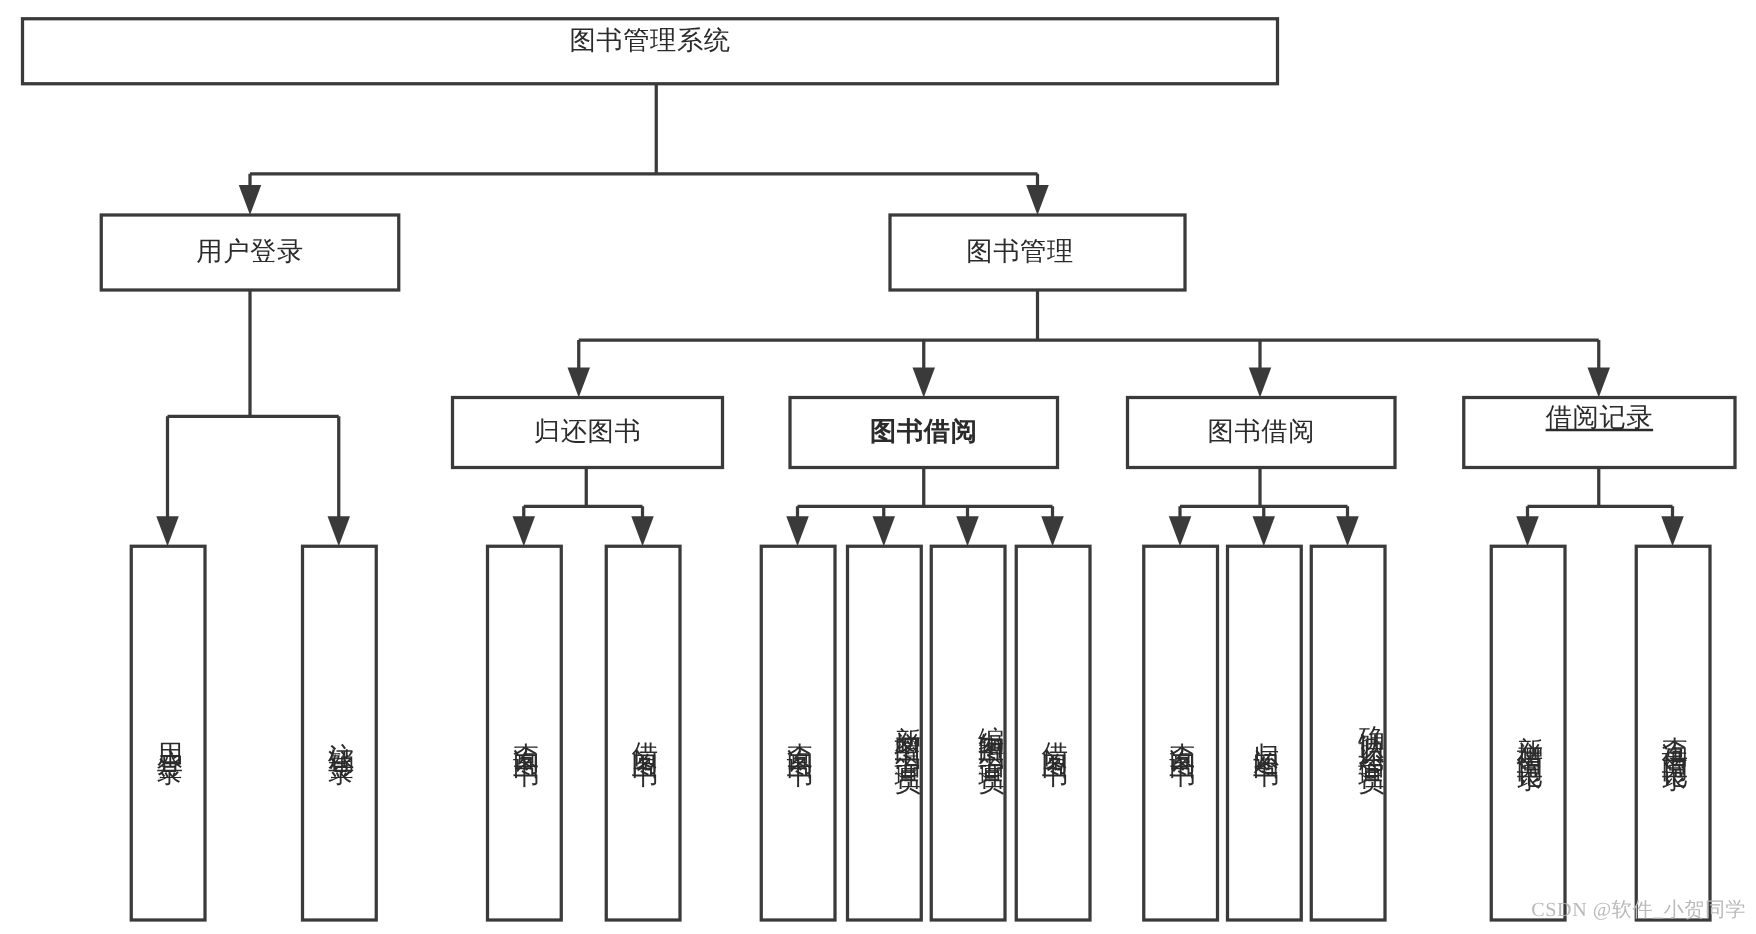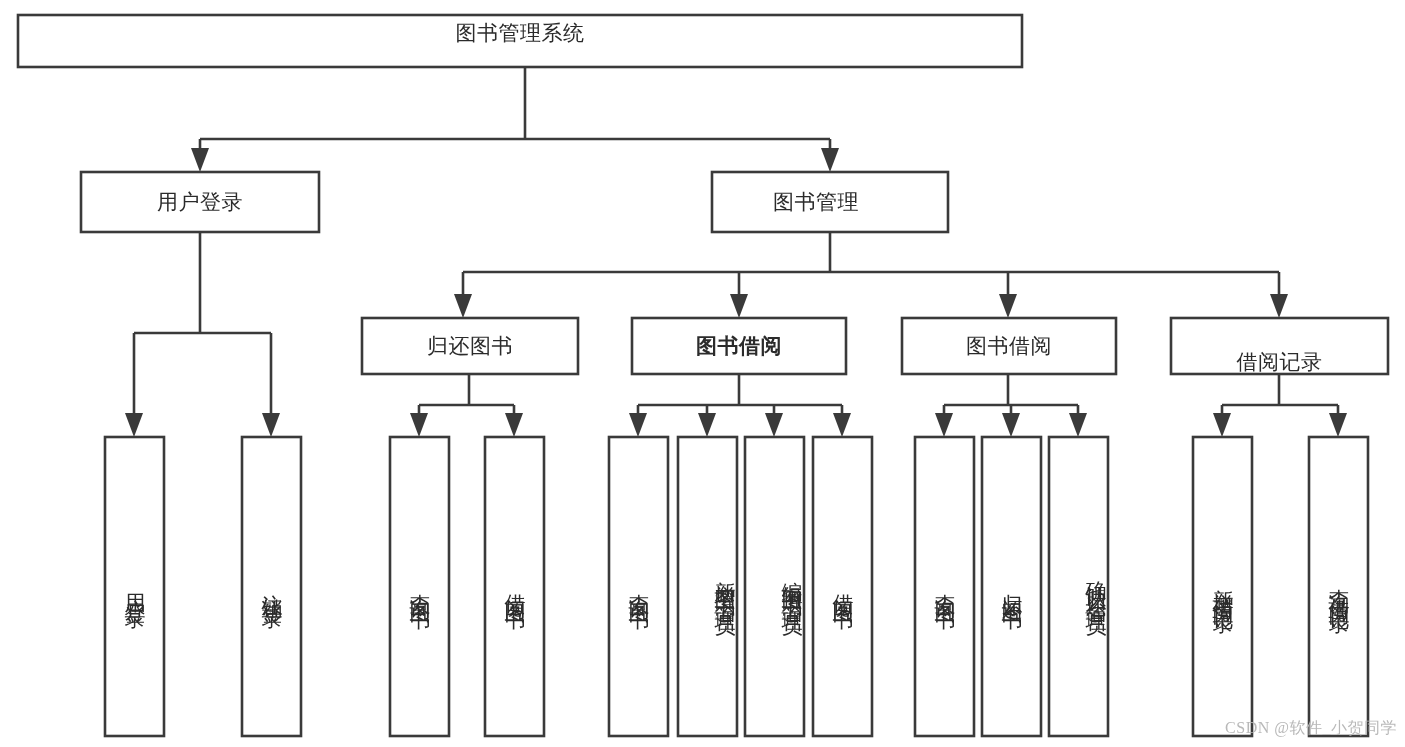--- a/index.html
+++ b/index.html
@@ -186,21 +186,21 @@
   <div class="node-label" style="left:81px; top:172px; width:238px; height:60px;">用户登录</div>
 
   <div class="node-label" style="left:712px; top:172px; width:208px; height:60px;">图书管理</div>
 
   <div class="node-label" style="left:362px; top:318px; width:216px; height:56px;">归还图书</div>
 
   <div class="node-label" style="left:632px; top:318px; width:214px; height:56px;font-weight:bold;">图书借阅</div>
 
   <div class="node-label" style="left:902px; top:318px; width:214px; height:56px;">图书借阅</div>
 
-  <div class="node-label" style="left:1171px; top:334px; width:217px; height:56px;">借阅记录</div>
+  <div class="node-label" style="left:1171px; top:307px; width:217px; height:56px;text-decoration:underline;">借阅记录</div>
 
   <div class="node-label vertical" style="left:105px; top:437px; width:59px; height:299px;">用户登录</div>
   <div class="node-label vertical" style="left:242px; top:437px; width:59px; height:299px;">注销登录</div>
 
   <div class="node-label vertical" style="left:390px; top:437px; width:59px; height:299px;">查询图书</div>
   <div class="node-label vertical" style="left:485px; top:437px; width:59px; height:299px;">借阅图书</div>
 
   <div class="node-label vertical" style="left:609px; top:437px; width:59px; height:299px;">查询图书</div>
   <div class="node-label vertical" style="left:678px; top:437px; width:59px; height:299px; align-items:flex-start;">新增图书（管理员）</div>
   <div class="node-label vertical" style="left:745px; top:437px; width:59px; height:299px; align-items:flex-start;">编辑图书（管理员）</div>

